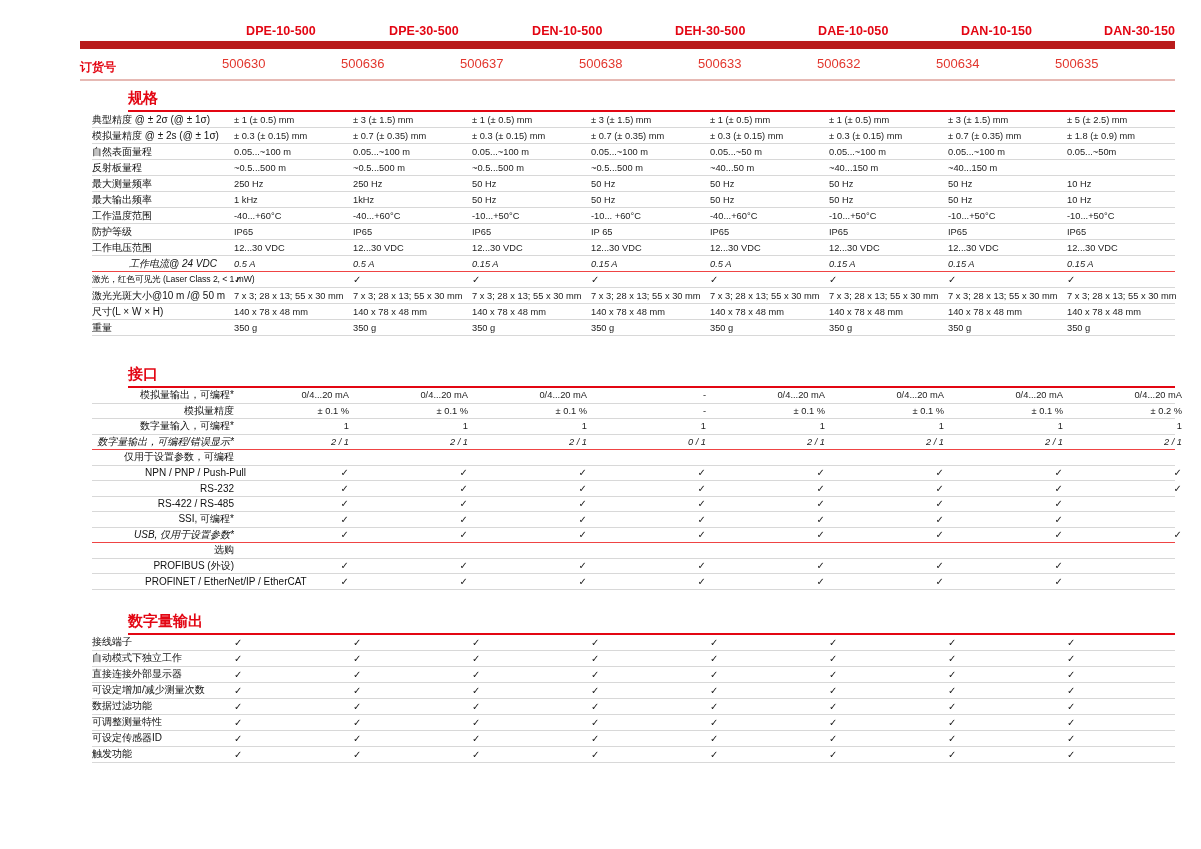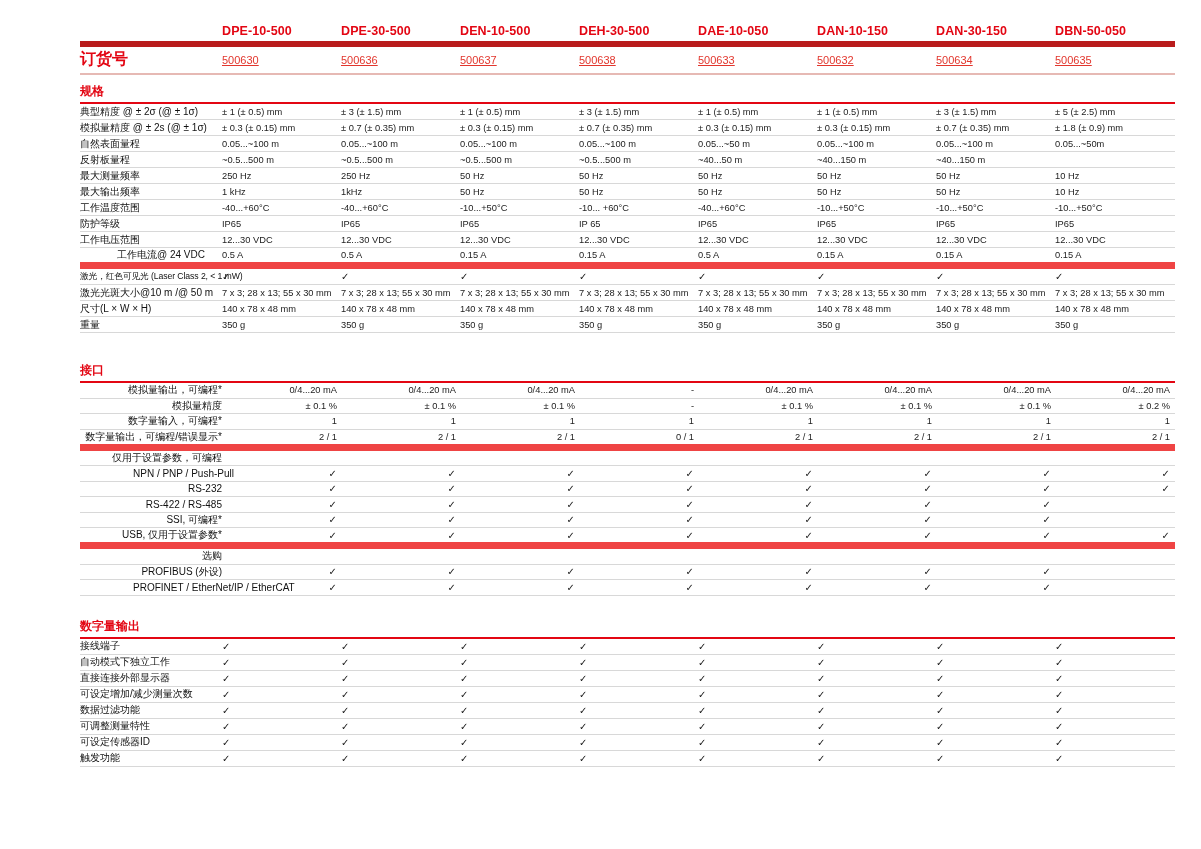--- a/index.html
+++ b/index.html
@@ -5,39 +5,39 @@
   * { margin:0; padding:0; box-sizing:border-box; }
   html,body { background:#ffffff; }
   body {
     width:1201px; height:849px; overflow:hidden;
     font-family:"Liberation Sans","DejaVu Sans",sans-serif;
     color:#1c1c1c;
   }
   .page { padding:24px 26px 0 80px; }
   .grid-row { display:grid; grid-template-columns:142px repeat(8,119px); align-items:center; }
 
-  .products-row { border-bottom:6px solid #b91c1c; padding-bottom:3px; }
+  .products-row { border-bottom:8px solid #b91c1c; padding-bottom:3px;gap:24px; }
   .product-name { color:#e30613; font-weight:bold; font-size:12.5px; white-space:nowrap; letter-spacing:0.1px; }
 
   .order-row { border-bottom:2px solid #e6b9b4; padding:2px 0 3px; }
-  .order-label { color:#e30613; font-weight:bold; font-size:16px; }
-  .order-num { color:#e2362d; font-size:11px;text-decoration:underline; }
+  .order-label { color:#e30613; font-weight:bold; font-size:12px;margin-top:8px; }
+  .order-num { color:#e2362d; font-size:13px; }
 
   .section-title {
-    color:#e30613; font-weight:bold; font-size:12px;
-    border-bottom:2px solid #e30613; padding:1px 0 2px;
+    color:#e30613; font-weight:bold; font-size:15px;
+    border-bottom:2px solid #e30613; padding:1px 0 2px;margin-left:48px;
   }
   .mt-spec { margin-top:7px; }
   .mt-iface { margin-top:28px; }
   .mt-conn { margin-top:21px; }
   .mt-feat { margin-top:19px; }
 
-  .data-row { border-bottom:1px solid #d8d8d8; min-height:16px; }
+  .data-row { border-bottom:1px solid #d8d8d8; min-height:16px;margin-left:12px; }
   .iface .data-row { min-height:15.5px;text-align:right; }
-  .data-row.group-end { border-bottom:7px solid #ef4444; }
+  .data-row.group-end { border-bottom:1px solid #ef4444;font-style:italic; }
 
   .row-label { font-size:10px; color:#111; white-space:nowrap; overflow:visible; }
   .row-label.indent1 { padding-left:37px; }
   .row-label.indent2 { padding-left:53px; }
   .row-label.small { font-size:8.7px; letter-spacing:-0.1px; }
 
   .cell { font-size:9.3px; color:#222; white-space:nowrap; padding-right:4px; }
   .cell.check { font-size:10px; color:#1a1a1a; }
 </style>
 </head>

